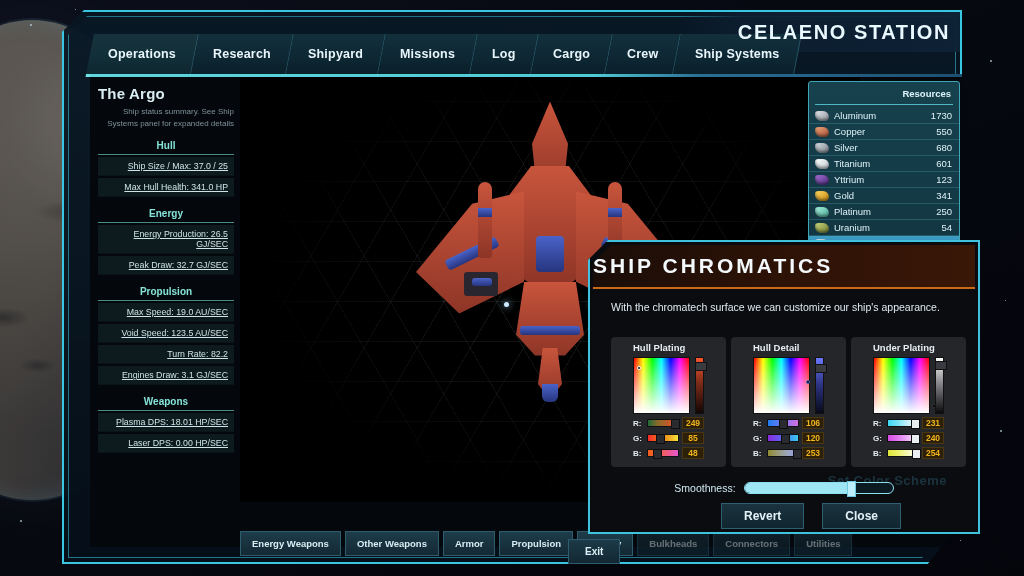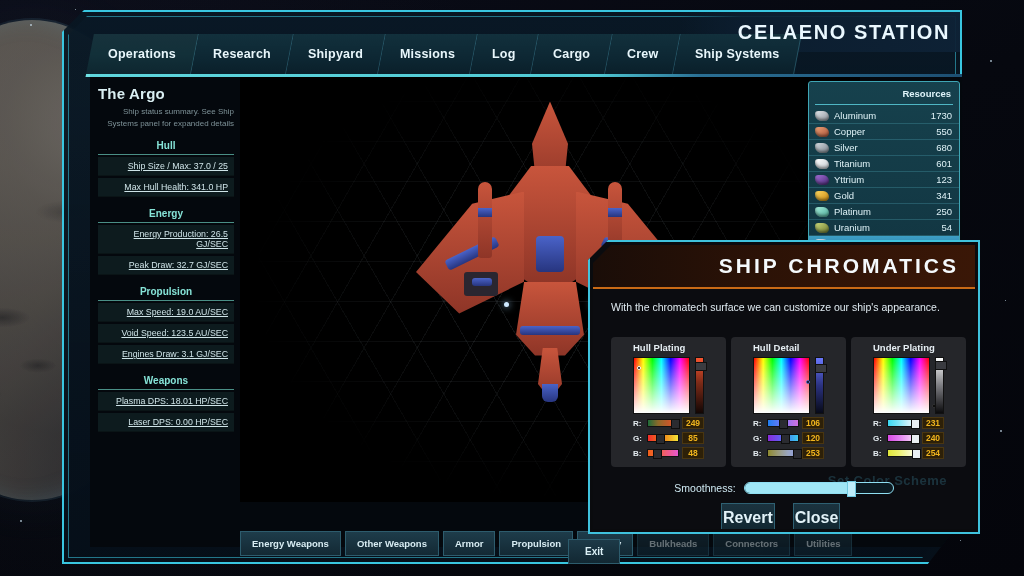--- a/index.html
+++ b/index.html
@@ -185,21 +185,21 @@
     position:absolute; left:588px; top:240px; width:392px; height:294px;
     border:2px solid #3fc2dd;
     clip-path: polygon(20px 0, 100% 0, 100% 100%, 0 100%, 0 20px);
     background:#0a0b0e;
     box-shadow:0 0 24px rgba(40,170,210,0.18);
   }
   #chromatics-in { position:absolute; inset:3px; clip-path: polygon(18px 0, 100% 0, 100% 100%, 0 100%, 0 18px); background:#0b0c10; }
   #chrom-header {
     position:absolute; left:0; right:0; top:0; height:44px;
     background:linear-gradient(90deg,#1a0d08 0%, #2c1206 45%, #3a1707 100%);
-    display:flex; align-items:center; justify-content:flex-end;
+    display:flex; align-items:center; justify-content:flex-start;
     padding-right:16px;
     border-bottom:2px solid #c96a16;
   }
   #chrom-title { color:#f4f9fc; font-size:21px; font-weight:bold; letter-spacing:3px; }
   #chrom-desc { position:absolute; left:18px; top:56px; color:#dfeaf0; font-size:10.5px; }
 
   .picker {
     position:absolute; top:92px; width:115px; height:130px;
     background:#25262a; border-radius:4px; padding:5px 22px;
   }
@@ -239,21 +239,21 @@
   #smooth-knob { position:absolute; left:69%; top:-2px; width:9px; height:16px; background:#bdeefb; border:1px solid #6fc9e0; }
   #ghost-scheme {
     position:absolute; right:28px; top:228px;
     color:rgba(70,150,175,0.28); font-size:13px; font-weight:bold; letter-spacing:.5px;
   }
 
   #chrom-actions { position:absolute; left:128px; top:258px; display:flex; gap:18px; }
   .chrom-btn {
     background:linear-gradient(180deg,#1b333f,#102630);
     border:1px solid #2e6072; color:#e2f2f8;
-    font-size:16px; font-weight:bold; padding:5px 1px; cursor:pointer;
+    font-size:12px; font-weight:bold; padding:5px 22px; cursor:pointer;
   }
 
   
   .behind-btn { opacity:.45; }
 </style>
 </head>
 <body>
 
 <div id="space">
   <div id="planet"></div>
@@ -312,20 +312,21 @@
 
       <div class="sec-title">Energy</div>
       <div class="sec-rule"></div>
       <div class="stat-row">Energy Production: 26.5 GJ/SEC</div>
       <div class="stat-row">Peak Draw: 32.7 GJ/SEC</div>
 
       <div class="sec-title">Propulsion</div>
       <div class="sec-rule"></div>
       <div class="stat-row">Max Speed: 19.0 AU/SEC</div>
       <div class="stat-row">Void Speed: 123.5 AU/SEC</div>
+      <div class="stat-row">Turn Rate: 82.2</div>
       <div class="stat-row">Engines Draw: 3.1 GJ/SEC</div>
 
       <div class="sec-title">Weapons</div>
       <div class="sec-rule"></div>
       <div class="stat-row">Plasma DPS: 18.01 HP/SEC</div>
       <div class="stat-row">Laser DPS: 0.00 HP/SEC</div>
     </div>
 
     <div style="position:absolute;left:160px;top:14px;display:flex;align-items:center;gap:6px;">
       <div style="width:13px;height:13px;border:1px solid #5c7a84;background:#0a1417;"></div>

